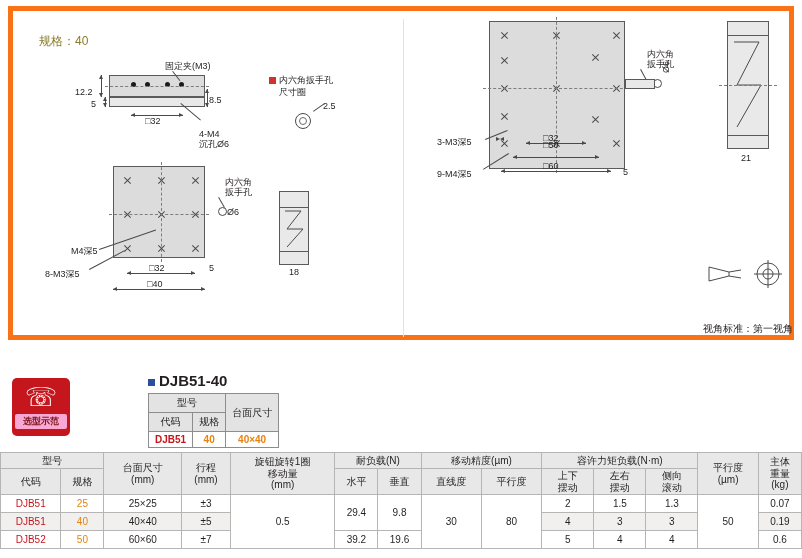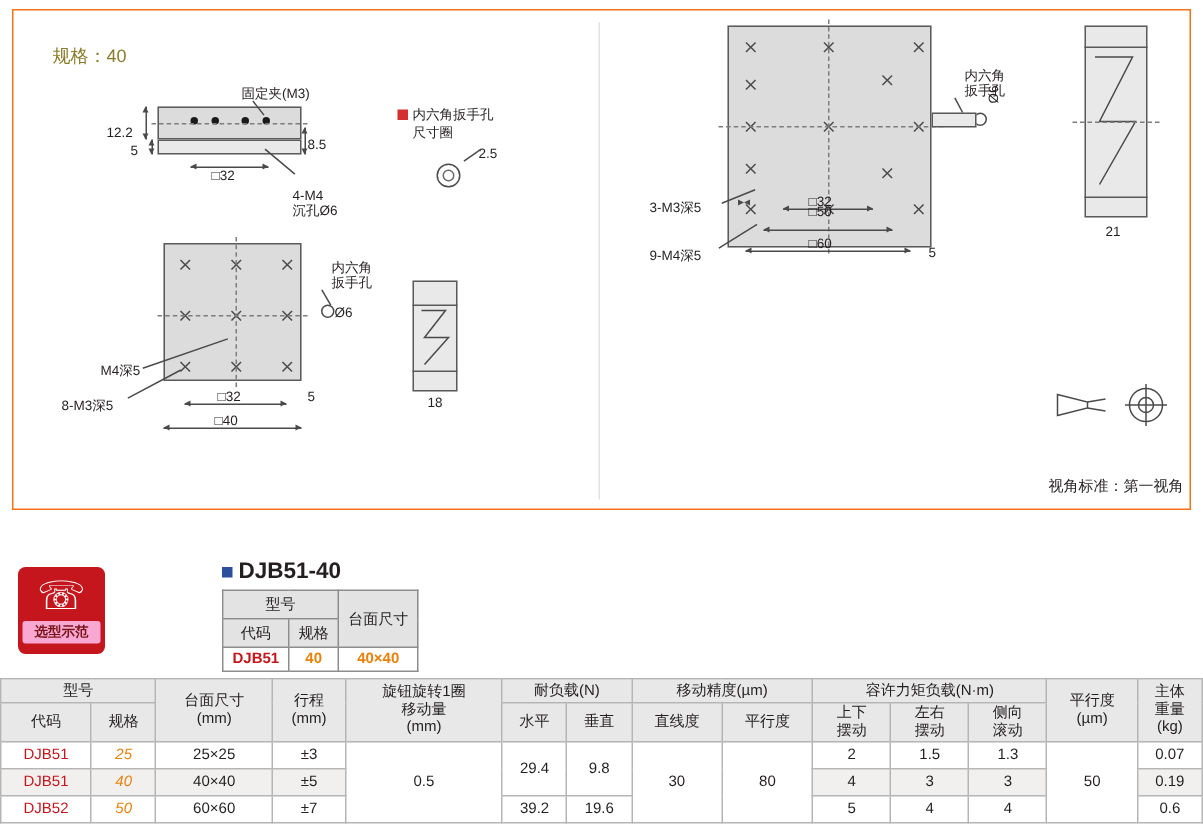--- a/index.html
+++ b/index.html
@@ -10,21 +10,21 @@
     font-family: "Liberation Sans", sans-serif;
     font-size: 10px;
     color: #231f20;
     position: relative;
     overflow: hidden;
   }
   .drawing-area {
     position: absolute;
     left: 8px; top: 6px;
     width: 786px; height: 334px;
-    border: 1px solid #f97316;
+    border: 5px solid #f97316;
     background: #fff;
   }
   .divider-v {
     position: absolute;
     left: 390px; top: 8px;
     width: 1px; height: 318px;
     background: #e2e2e2;
   }
   .spec-label {
     position: absolute;
@@ -166,21 +166,21 @@
     border: 1px solid #b5b5b5;
     text-align: center;
     font-weight: normal;
     padding: 1px 2px;
     line-height: 1.15;
   }
   .spec-table thead th { background:#e8e8e8; height:16px; }
   .spec-table tbody td { height: 18px; background:#fff; }
   .spec-table tbody tr.alt td { background:#f1f0ee; }
   .model-code { color:#c4161c; font-weight:bold; text-align:center; }
-  .size-val { color:#e8820c; font-weight:bold;font-style:italic; }
+  .size-val { color:#e8820c; font-weight:bold; }
 </style>
 </head>
 <body>
 
 <div class="drawing-area">
   <div class="divider-v"></div>
 
   <div class="spec-label">规格：40</div>
 
   <div>

